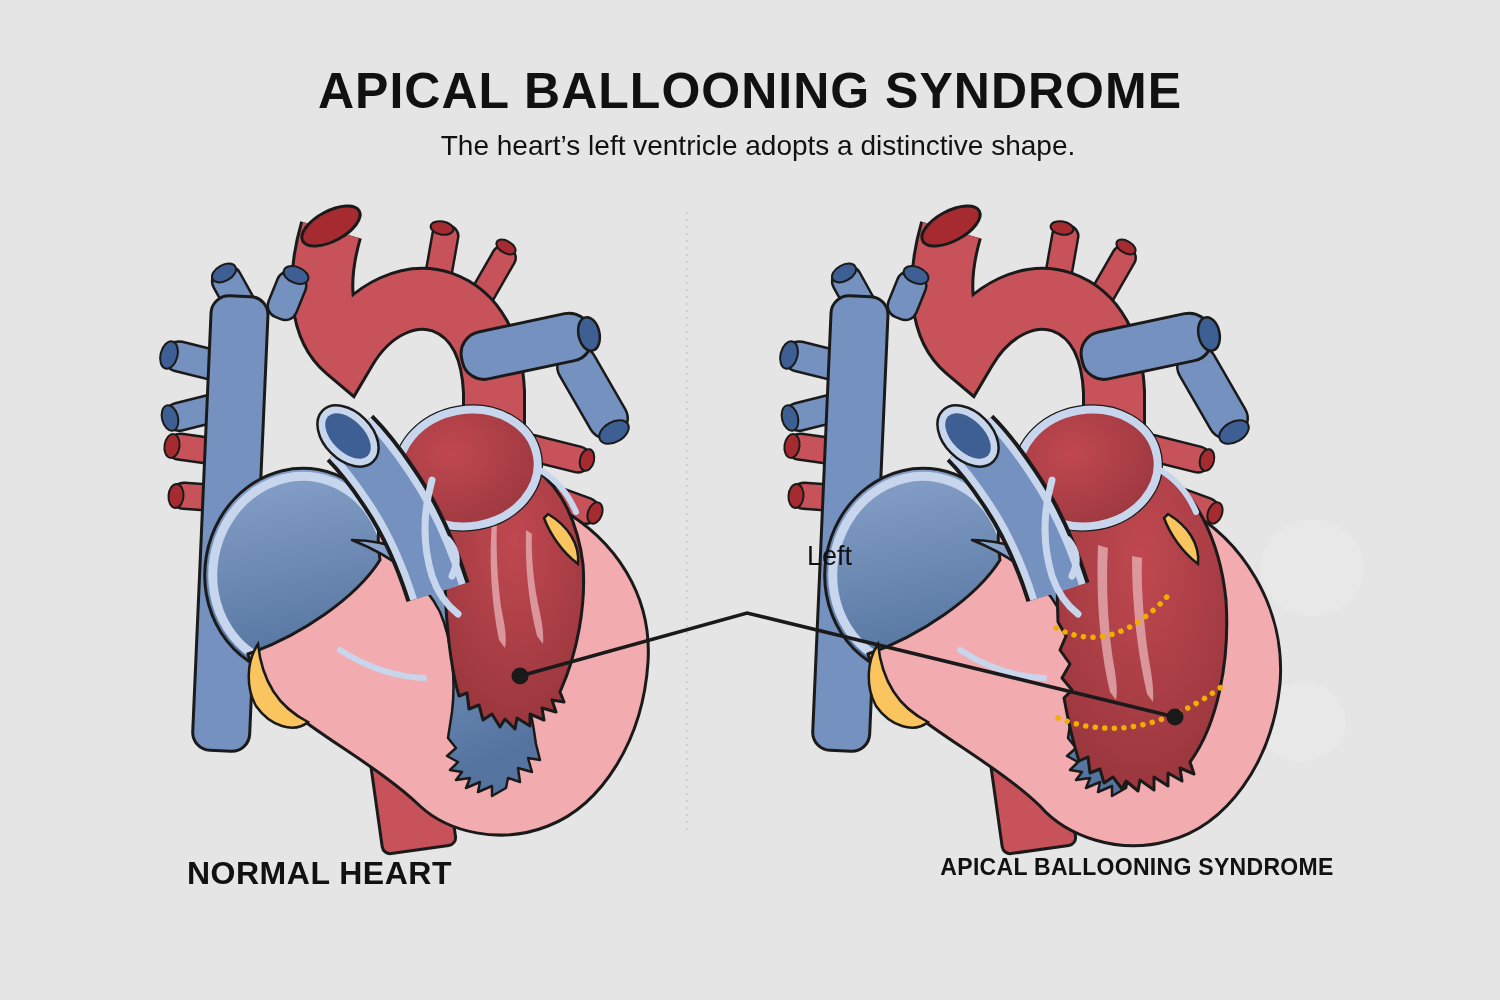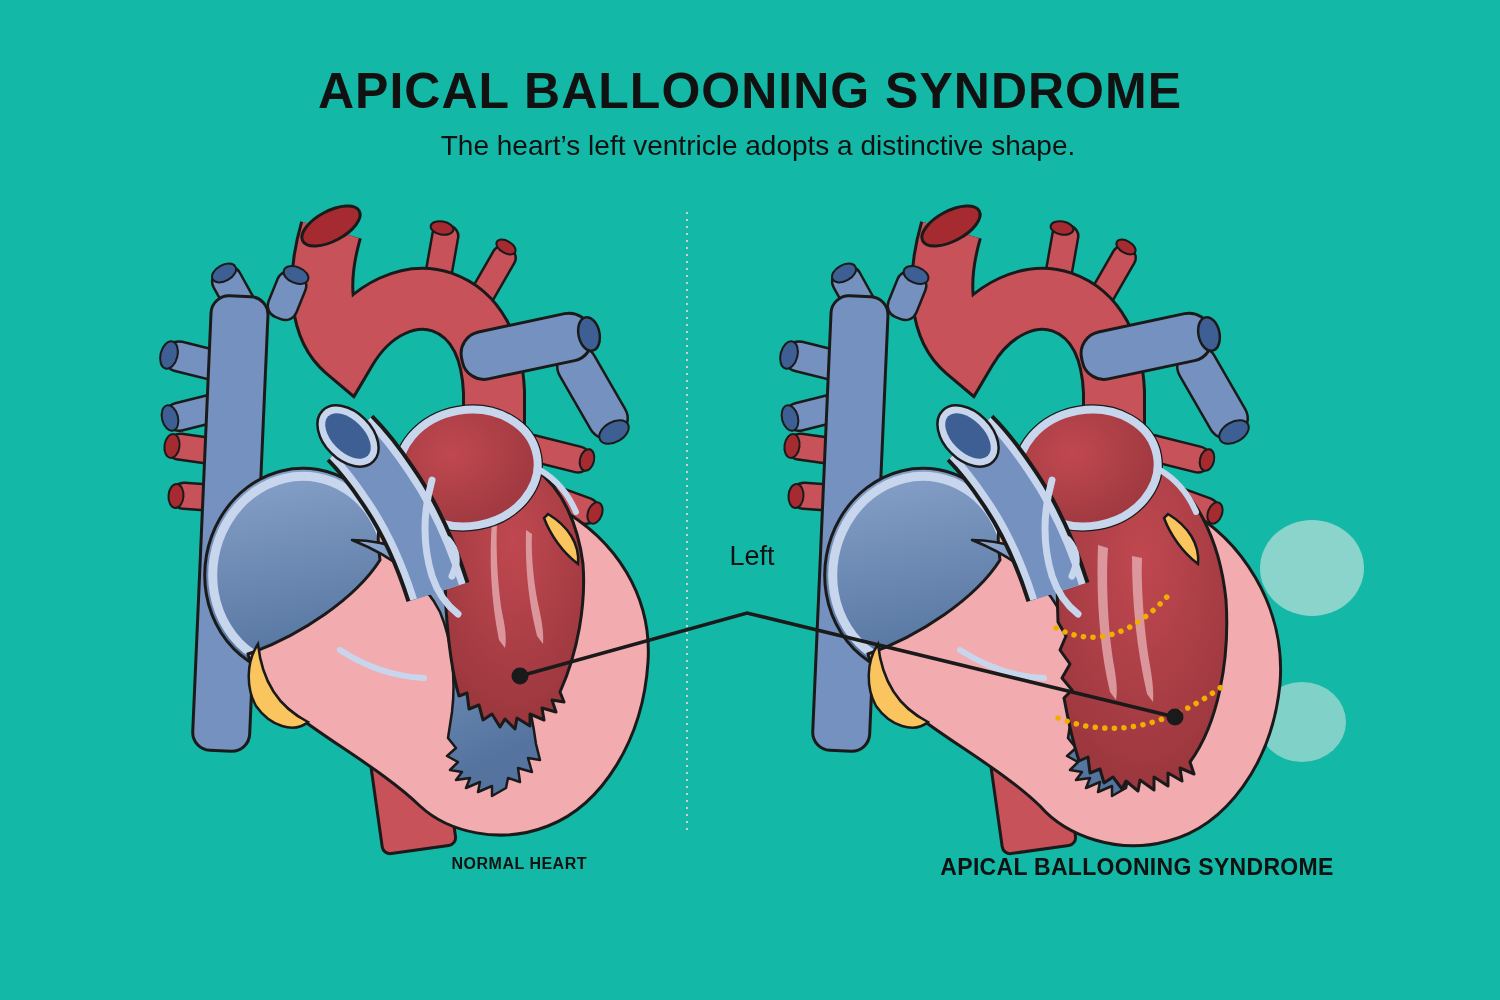--- a/index.html
+++ b/index.html
@@ -1,34 +1,34 @@
 <!DOCTYPE html>
 <html style="--c-redMain: #C8525A; --c-redDark: #A93238; --c-redCut: #A52B31; --c-pinkWall: #F2ACB0; --c-cavMain: #C04850; --c-cavDark: #93333A; --c-blueMain: #7591BF; --c-blueDark: #54749F; --c-blueDeep: #3E5F93; --c-blueLight: #C7D6EC; --c-raLight: #8CA6CE; --c-fatYellow: #FAC55F; --c-dotYellow: #F0AE00; --c-outline: #1A1A1A; --c-divider: #CFCFCF; --c-smudge: #EBEBEB; --c-streak: #E2A6AA;"><head>
 <meta charset="utf-8">
 <style>
   html,body{margin:0;padding:0;background:#ffffff;}
   .canvas{
-    position:relative;width:1500px;height:1000px;background:#14b8a6;overflow:hidden;
+    position:relative;width:1500px;height:1000px;background:#e5e5e5;overflow:hidden;
     font-family:"Liberation Sans","DejaVu Sans",sans-serif;
   }
   .title{
     position:absolute;left:0;top:62px;width:1500px;text-align:center;
     font-size:50px;font-weight:bold;color:#111;letter-spacing:1px;
   }
   .subtitle{
     position:absolute;left:8px;top:130px;width:1500px;text-align:center;
     font-size:28px;color:#111;
   }
   .lv-label{
-    position:absolute;left:652px;top:540px;width:200px;text-align:center;
+    position:absolute;left:652px;top:540px;width:200px;text-align:right;
     font-size:27px;line-height:1.2;color:#111;
   }
   .caption-left{
-    position:absolute;left:187px;top:855px;width:400px;text-align:right;
-    font-size:16px;font-weight:bold;color:#111;letter-spacing:.5px;
+    position:absolute;left:187px;top:855px;width:400px;text-align:left;
+    font-size:32px;font-weight:bold;color:#111;letter-spacing:.5px;
   }
   .caption-right{
     position:absolute;left:887px;top:853px;width:500px;text-align:center;
     font-size:23px;font-weight:bold;color:#111;line-height:1.25;letter-spacing:.3px;
   }
   svg.scene{position:absolute;left:0;top:0;}
 </style>
 </head>
 <body>
 

